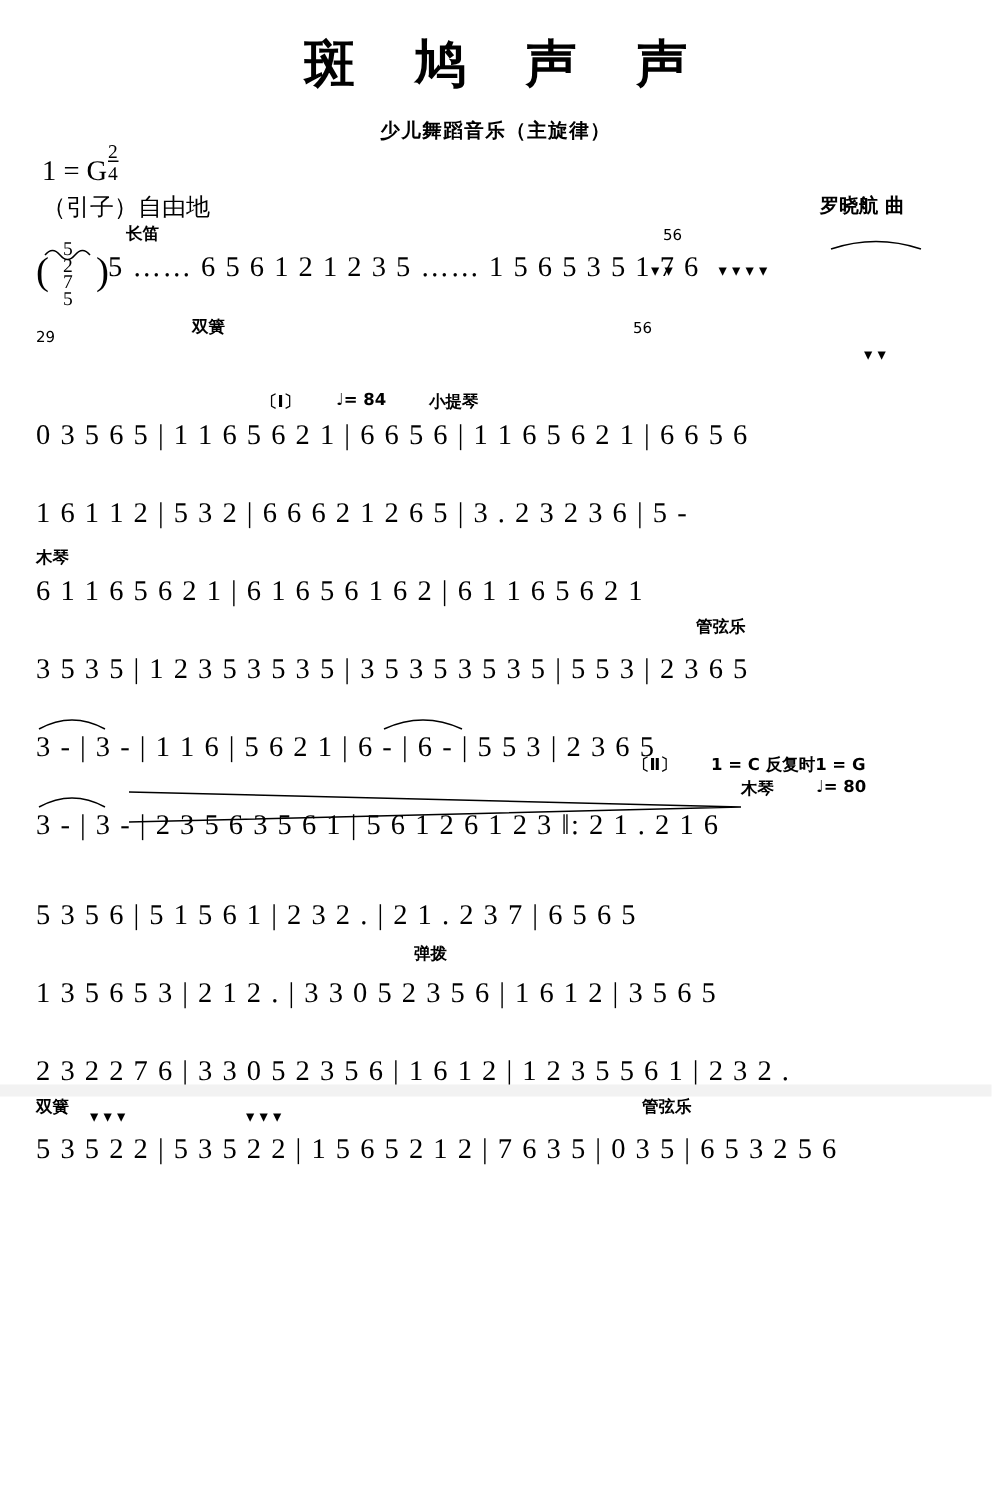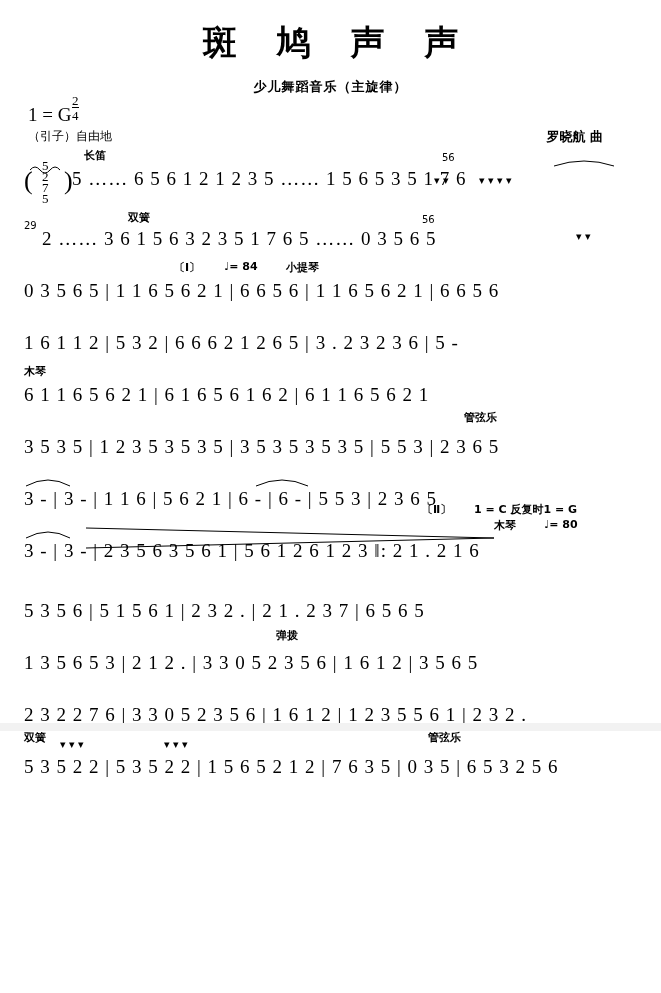--- a/index.html
+++ b/index.html
@@ -64,21 +64,21 @@
   .time-sig .den { display:block; border-top: 1px solid #000; padding-top:1px;}
   .credits {
     position: relative;
     height: 26px;
   }
   .tempo-note {
     position: absolute;
     left: 28px;
     top: 0px;
     font-family: Liberation Mono, monospace;
-    font-size: 12px;
+    font-size: 16px;
   }
   .composer {
     position: absolute;
     right: 58px;
     top: 0px;
     font-family: "DejaVu Sans", sans-serif;
     font-size: 13px;
     font-weight: bold;
   }
   
@@ -177,21 +177,20 @@
       <path d="M530 12 q30 -10 60 0" stroke="#000" fill="none" stroke-width="1"></path>
       <text x="410" y="30" font-size="11" font-family="DejaVu Sans">▾ ▾</text>
       <text x="455" y="30" font-size="11" font-family="DejaVu Sans">▾ ▾ ▾ ▾</text>
     </svg>
   </div>
 
   <div class="stave">
     <div class="inline-mark" style="left:0px;top:6px;font-size:10px;">29</div>
     <div class="lyr-label" style="left:104px;top:-4px;">双簧</div>
     <div class="inline-mark" style="left:398px;top:0px;font-size:10px;">56</div>
-    <div class="notes" style="left:18px;">2  ……  3 6 1  5 6 3 2 3 5 1 7 6   5  ……  0 3 5 6 5</div>
     <svg class="overlay" width="613" height="52">
       <text x="552" y="26" font-size="11" font-family="DejaVu Sans">▾  ▾</text>
     </svg>
   </div>
 
   <div class="stave">
     <div class="lyr-label" style="left:150px;top:-6px;">〔Ⅰ〕</div>
     <div class="lyr-label" style="left:200px;top:-6px;">♩= 84</div>
     <div class="lyr-label" style="left:262px;top:-6px;">小提琴</div>
     <div class="notes">0 3 5 6 5 | 1 1 6 5 6 2 1 | 6 6 5 6 | 1 1 6 5 6 2 1 | 6 6 5 6</div>

